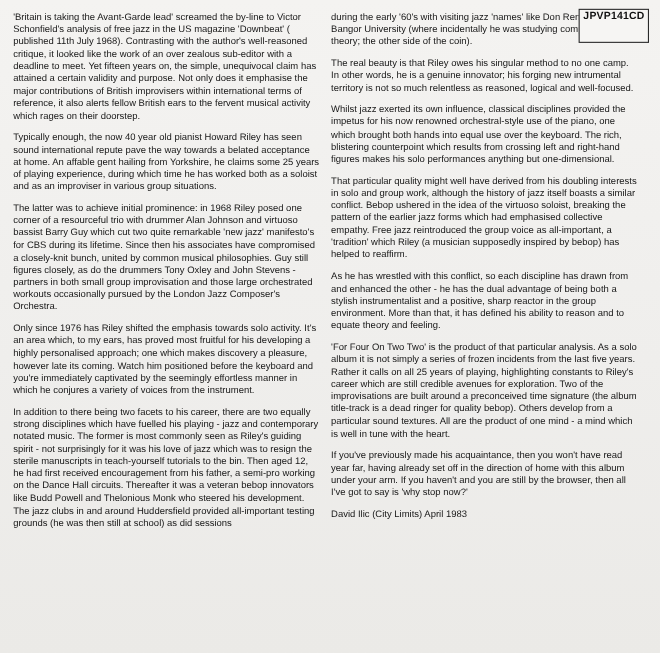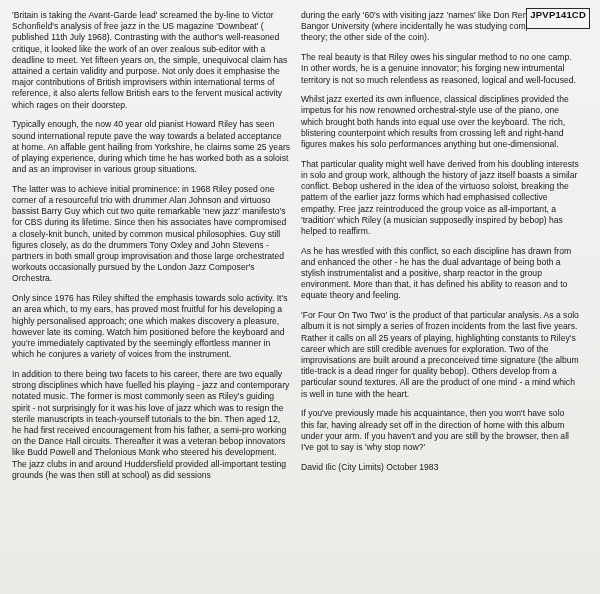--- a/index.html
+++ b/index.html
@@ -20,21 +20,21 @@
     height: 594px;
     box-sizing: border-box;
     padding: 10px 12px 8px 12px;
     background: linear-gradient(180deg, #f4f3f1 0%, #efeeec 55%, #ebeae7 100%);
   }
   .catalog-code {
     position: absolute;
     top: 8px;
     right: 10px;
     border: 1px solid #2a2a2a;
-    padding: 1px 3px 8px 3px;
+    padding: 1px 3px 18px 3px;
     font-family: "Liberation Sans", sans-serif;
     font-size: 9.5px;
     font-weight: bold;
     letter-spacing: 0.2px;
     line-height: 1.05;
     background: #f6f5f3;
     color: #111;
   }
   .columns {
     display: flex;
@@ -83,18 +83,18 @@
       <p class="para">In addition to there being two facets to his career, there are two equally strong disciplines which have fuelled his playing - jazz and contemporary notated music. The former is most commonly seen as Riley's guiding spirit - not surprisingly for it was his love of jazz which was to resign the sterile manuscripts in teach-yourself tutorials to the bin. Then aged 12, he had first received encouragement from his father, a semi-pro working on the Dance Hall circuits. Thereafter it was a veteran bebop innovators like Budd Powell and Thelonious Monk who steered his development. The jazz clubs in and around Huddersfield provided all-important testing grounds (he was then still at school) as did sessions</p>
     </div>
 
     <div class="col col-right">
       <p class="para">during the early '60's with visiting jazz 'names' like Don Rendell whilst at Bangor University (where incidentally he was studying composition and theory; the other side of the coin).</p>
       <p class="para">The real beauty is that Riley owes his singular method to no one camp. In other words, he is a genuine innovator; his forging new intrumental territory is not so much relentless as reasoned, logical and well-focused.</p>
       <p class="para">Whilst jazz exerted its own influence, classical disciplines provided the impetus for his now renowned orchestral-style use of the piano, one which brought both hands into equal use over the keyboard. The rich, blistering counterpoint which results from crossing left and right-hand figures makes his solo performances anything but one-dimensional.</p>
       <p class="para">That particular quality might well have derived from his doubling interests in solo and group work, although the history of jazz itself boasts a similar conflict. Bebop ushered in the idea of the virtuoso soloist, breaking the pattern of the earlier jazz forms which had emphasised collective empathy. Free jazz reintroduced the group voice as all-important, a 'tradition' which Riley (a musician supposedly inspired by bebop) has helped to reaffirm.</p>
       <p class="para">As he has wrestled with this conflict, so each discipline has drawn from and enhanced the other - he has the dual advantage of being both a stylish instrumentalist and a positive, sharp reactor in the group environment. More than that, it has defined his ability to reason and to equate theory and feeling.</p>
       <p class="para">'For Four On Two Two' is the product of that particular analysis. As a solo album it is not simply a series of frozen incidents from the last five years. Rather it calls on all 25 years of playing, highlighting constants to Riley's career which are still credible avenues for exploration. Two of the improvisations are built around a preconceived time signature (the album title-track is a dead ringer for quality bebop). Others develop from a particular sound textures. All are the product of one mind - a mind which is well in tune with the heart.</p>
-      <p class="para">If you've previously made his acquaintance, then you won't have solo this far, having already set off in the direction of home with this album under your arm. If you haven't and you are still by the browser, then all I've got to say is 'why stop now?'</p>
-      <p class="para byline">David Ilic (City Limits) October 1983</p>
+      <p class="para">If you've previously made his acquaintance, then you won't have read year far, having already set off in the direction of home with this album under your arm. If you haven't and you are still by the browser, then all I've got to say is 'why stop now?'</p>
+      <p class="para byline">David Ilic (City Limits) April 1983</p>
     </div>
 
   </div>
 </div>
 
 </body></html>

